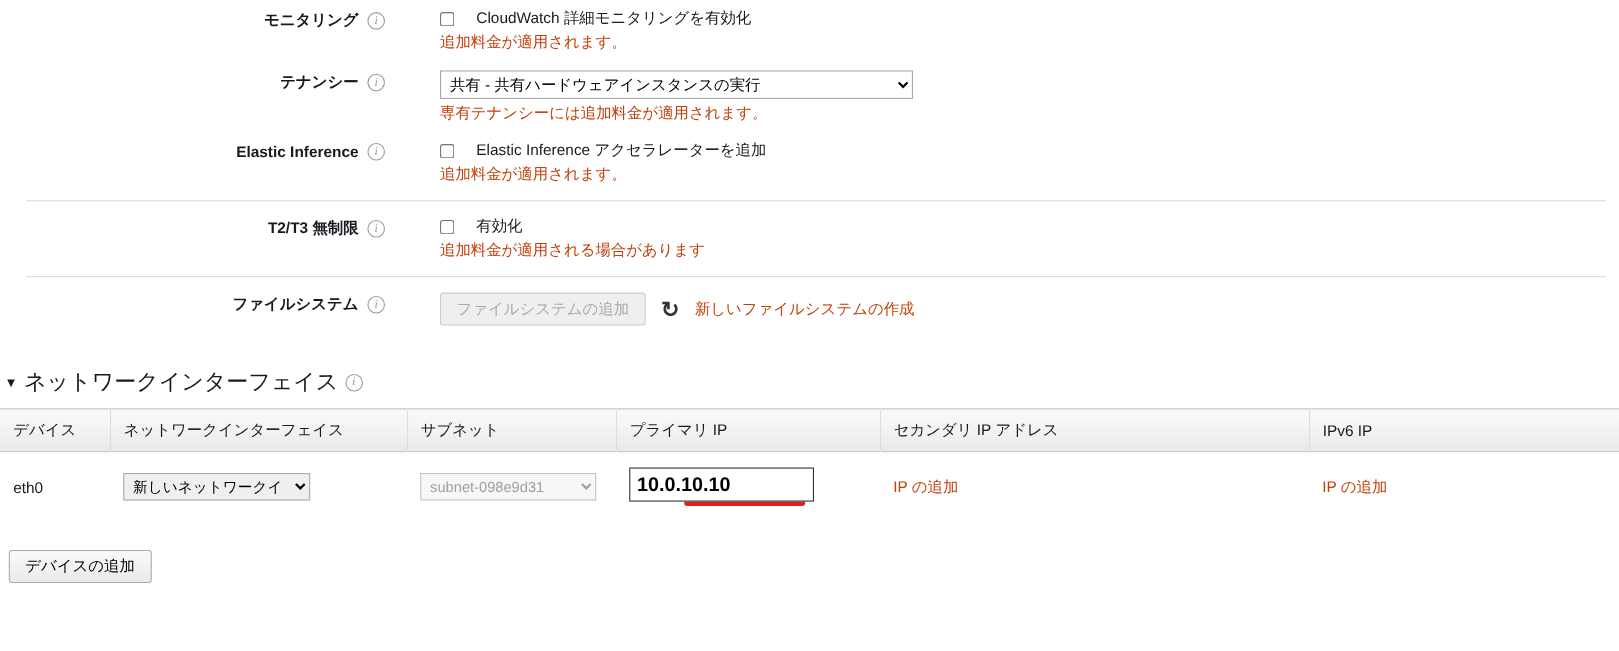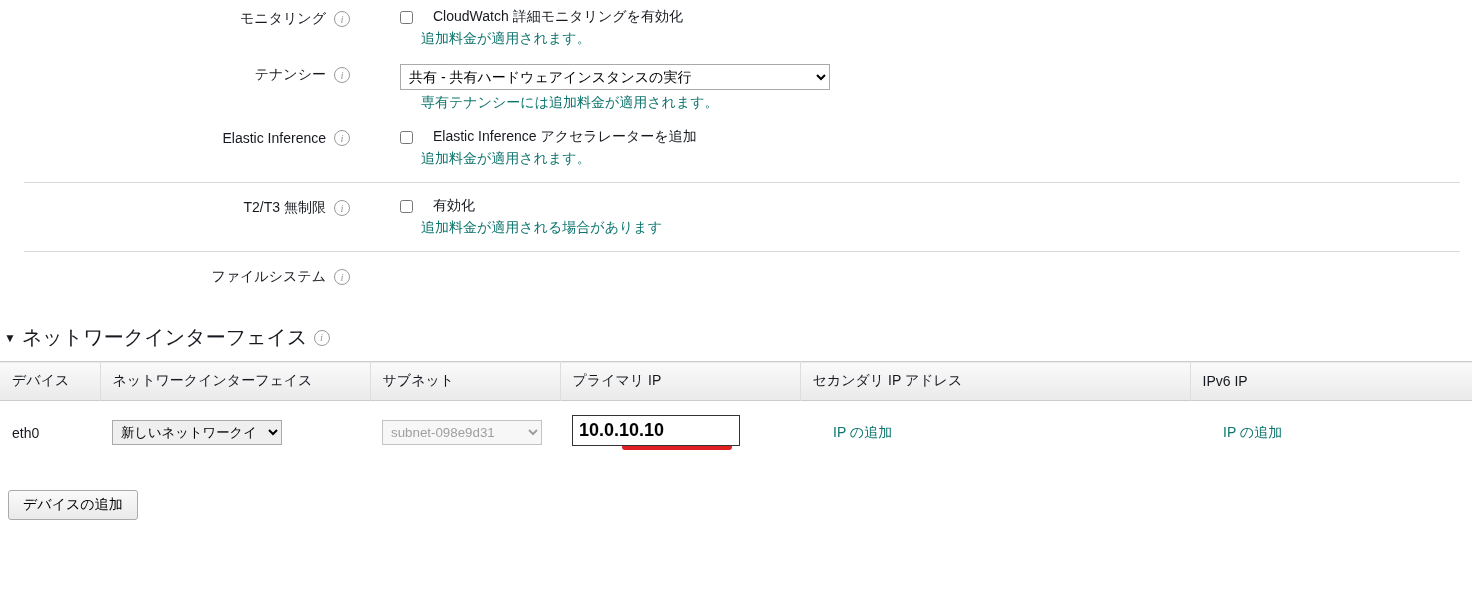--- a/index.html
+++ b/index.html
@@ -19,21 +19,21 @@
       width: 360px;
       text-align: right;
       padding-right: 10px;
       display: flex;
       justify-content: flex-end;
       align-items: center;
       gap: 8px;
       padding-top: 2px;
     }
     .form-label {
-      font-weight: normal;
+      font-weight: bold;
       color: #16191f;
     }
     .info-icon {
       display: inline-flex;
       width: 16px;
       height: 16px;
       border: 1.5px solid #999;
       border-radius: 50%;
       align-items: center;
       justify-content: center;
@@ -53,23 +53,22 @@
     .checkbox-line {
       display: flex;
       align-items: center;
       gap: 20px;
     }
     input[type="checkbox"] {
       width: 13px;
       height: 13px;
     }
     .link {
-      color: #0f766e;
+      color: #c2410c;
       cursor: pointer;
-      margin-left: 21px;
     }
     select.tenancy-select {
       width: 430px;
       padding: 3px 4px;
       border: 1px solid #aaa;
       background: #fff;
       font-size: 14px;
     }
     .divider {
       border: none;
@@ -233,20 +232,27 @@
   </div>
 </div>
 
 <hr class="divider">
 
 
 <div class="form-row">
   <div class="form-label-cell">
     <span class="form-label">ファイルシステム</span>
     <span class="info-icon">i</span>
+  </div>
+  <div class="form-value-cell">
+    <div class="refresh-row">
+      <button class="btn disabled">ファイルシステムの追加</button>
+      <span class="refresh-icon">↻</span>
+      <span class="link">新しいファイルシステムの作成</span>
+    </div>
   </div>
 </div>
 
 
 <div class="section-header">
   <span class="section-caret">▼</span>
   <span>ネットワークインターフェイス</span>
   <span class="info-icon">i</span>
 </div>
 

